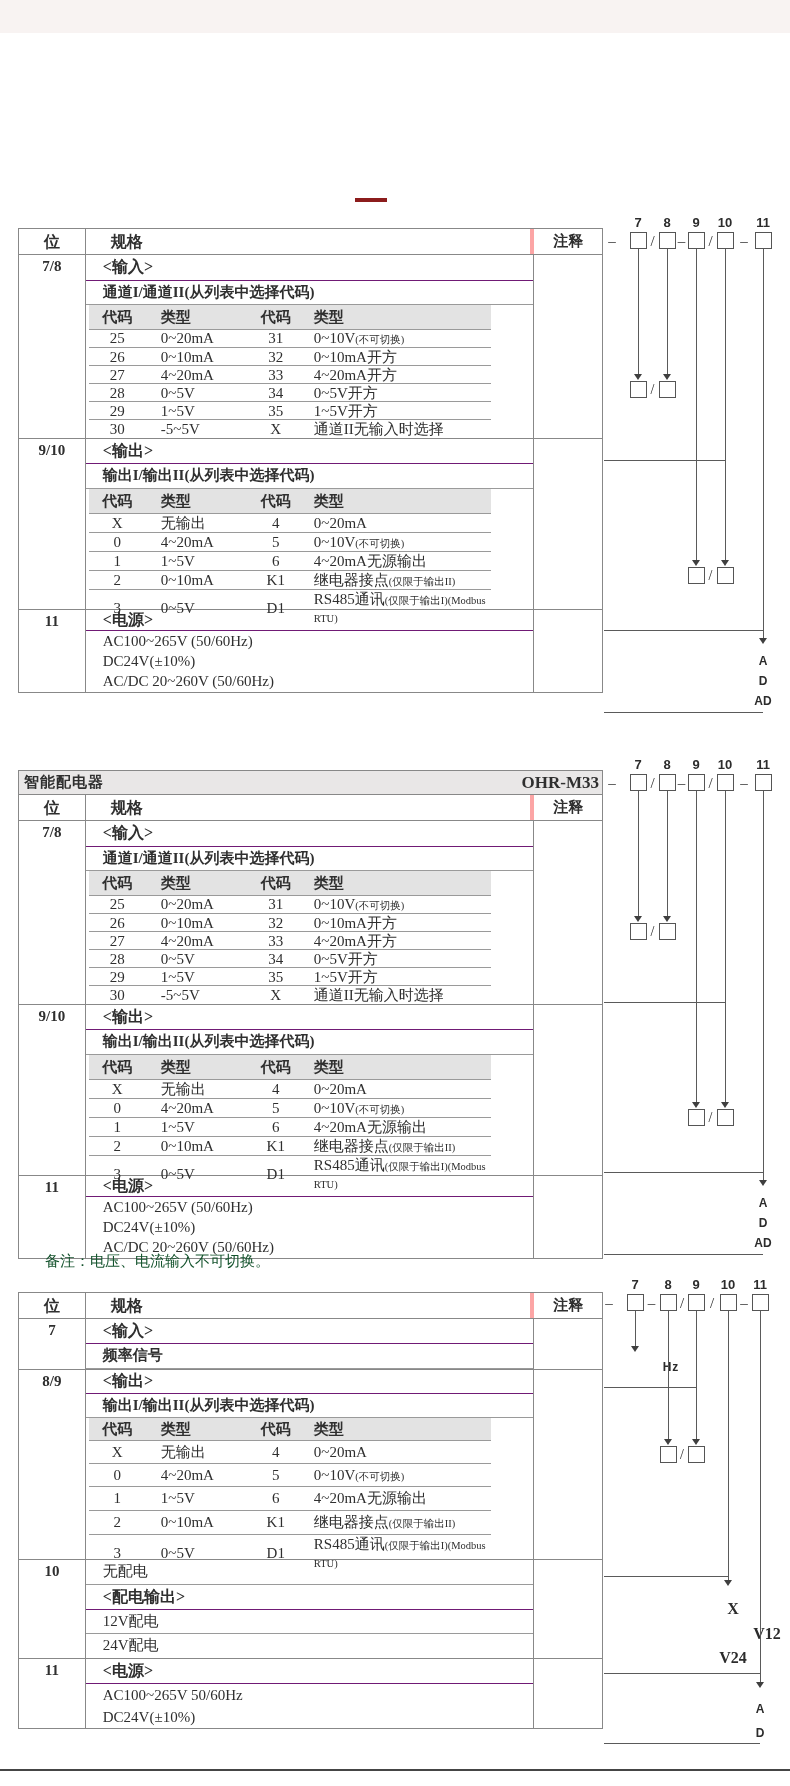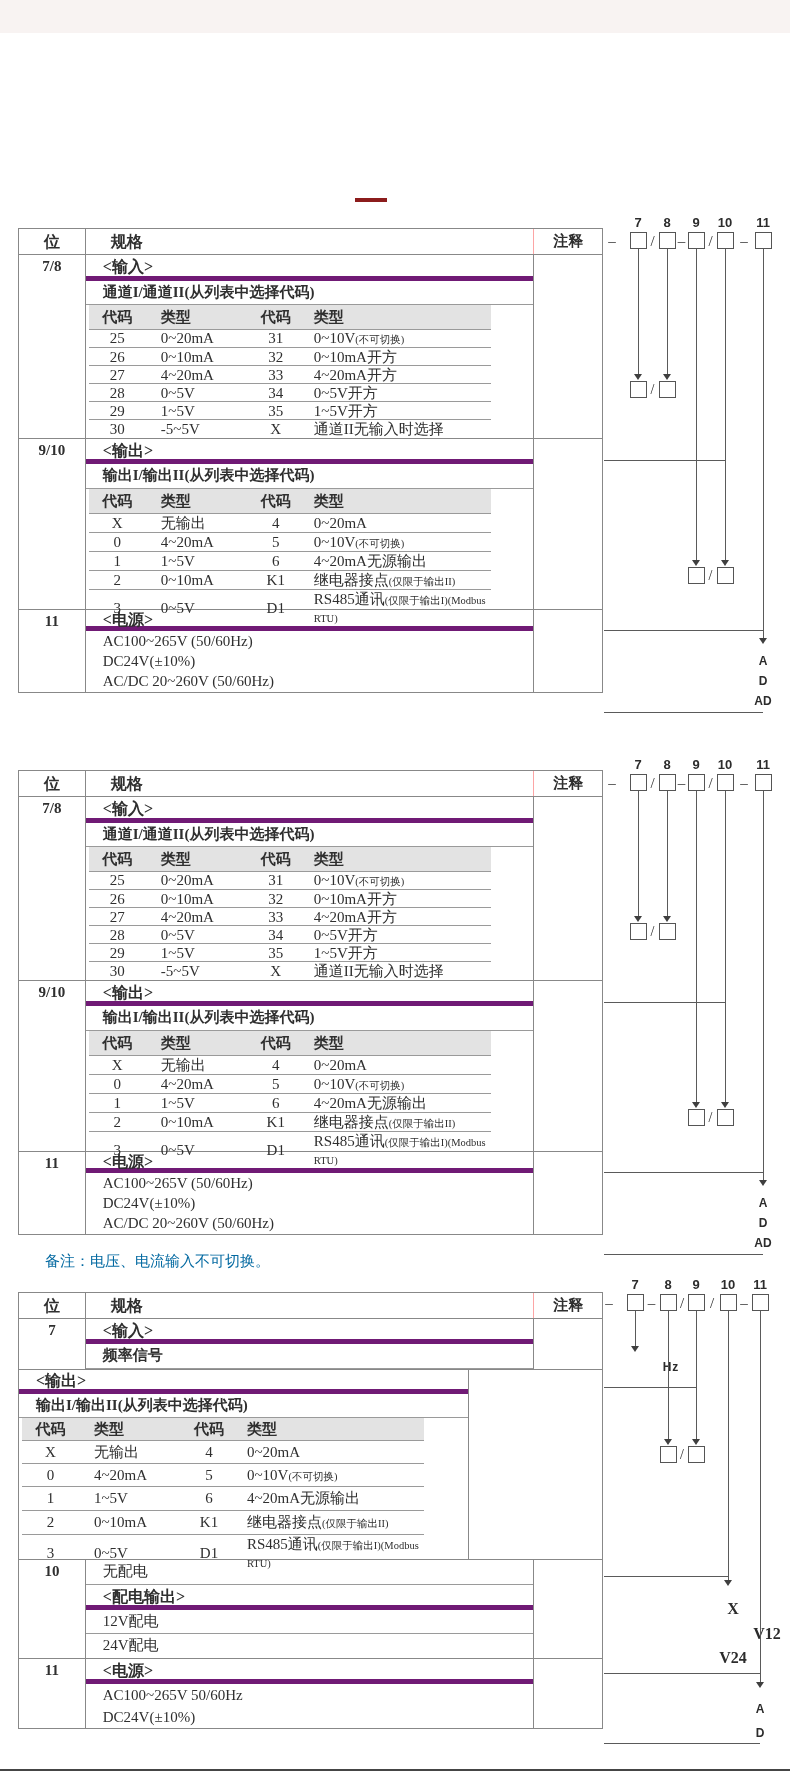--- a/index.html
+++ b/index.html
@@ -13,39 +13,39 @@
     overflow: hidden;
   }
   .top-band { position:absolute; left:0; top:0; width:790px; height:33px; background:#f8f3f2; }
   .heading {
     position:absolute; left:0; top:68px; width:742px;
     text-align:center;
     font-family:"Liberation Sans","DejaVu Sans",sans-serif;
     font-weight:bold; font-size:72px; letter-spacing:6px; color:#2b2b2b;
   }
   .title-underline { position:absolute; left:355px; top:198px; width:32px; height:4px; background:#8c1c1c; }
-  .footnote { position:absolute; left:45px; top:1252px; font-size:15px; color:#0369a1; }
+  .footnote { position:absolute; left:45px; top:1252px; font-size:15px; color:#14532d; }
   .footer-divider { position:absolute; left:0; top:1769px; width:790px; height:2px; background:#454545; }
 
   
   .tbl { position:absolute; left:18px; width:585px; border:1px solid #888; background:#fff; }
   .trow-title { display:flex; justify-content:space-between; align-items:center;
     background:#e9e7e7; border-bottom:1px solid #888; padding:0 3px 0 5px; }
   .ttl { font-weight:bold; font-size:15px; letter-spacing:1px; }
   .mdl { font-weight:bold; font-size:17px; }
   .trow-head { display:flex; }
   .pos-h { width:67px; border-right:1px solid #888; text-align:center; font-weight:bold; font-size:16px; }
-  .spec-h { width:450px; border-right:1px solid #fca5a5; padding-left:25px; font-weight:bold; font-size:16px; }
+  .spec-h { width:450px; border-right:4px solid #fca5a5; padding-left:25px; font-weight:bold; font-size:16px; }
   .note-h { width:68px; text-align:center; font-weight:bold; font-size:15px; }
   .sect { display:flex; border-top:1px solid #888; }
   .pos { width:67px; border-right:1px solid #888; text-align:center; font-weight:bold; font-size:15px; padding-top:3px; }
   .spec { width:450px; border-right:1px solid #888; display:flex; flex-direction:column; }
   .notecol { width:68px; }
   .srow { padding-left:17px; }
-  .slabel { font-weight:bold; font-size:16px; border-bottom:5px solid #701a75; }
+  .slabel { font-weight:bold; font-size:16px; border-bottom:1px solid #701a75; }
   .ssub { font-weight:bold; font-size:15px; border-bottom:1px solid #9a9a9a; }
   .sopt { font-size:15px; border-bottom:1px solid #9a9a9a; }
   .sopt.last { border-bottom:none; }
   .inner { margin-left:3px; width:402px; }
   .igrid { display:grid; grid-template-columns:57px 100px 60px 185px; align-items:center; }
   .ihead { background:#e3e3e3; border-bottom:1px solid #9a9a9a; font-weight:bold; font-size:15px; }
   .irow { border-bottom:1px solid #9a9a9a; font-size:15px; }
   .irow.last { border-bottom:none; }
   .c-center { text-align:center; }
   .c-type1 { padding-left:15px; }
@@ -186,20 +186,24 @@
             <div class="pcell" style="height: 61px;">
               <div class="popt" style="height: 20.3333px;">AC100~265V (50/60Hz)</div>
               <div class="popt" style="height: 20.3333px;">DC24V(±10%)</div>
               <div class="popt" style="height: 20.3333px;">AC/DC 20~260V (50/60Hz)</div>
             </div>
           </div>
           <div class="notecol"></div>
         </div>
       </div>
       <div class="tbl" style="top: 770px;">
+        <div class="trow-title" style="height: 24px;">
+          <div class="ttl">智能配电器</div>
+          <div class="mdl">OHR-M33</div>
+        </div>
         <div class="trow-head" style="height: 25px; line-height: 25px;">
           <div class="pos-h">位</div>
           <div class="spec-h">规格</div>
           <div class="note-h">注释</div>
         </div>
         <div class="sect">
           <div class="pos">7/8</div>
           <div class="spec">
             <div class="srow slabel" style="height: 26px; line-height: 24px;">&lt;输入&gt;</div>
             <div class="srow ssub" style="height: 24px; line-height: 22px;">通道I/通道II(从列表中选择代码)</div>
@@ -317,20 +321,21 @@
         </div>
         <div class="sect">
           <div class="pos">7</div>
           <div class="spec">
             <div class="srow slabel" style="height: 25px; line-height: 23px;">&lt;输入&gt;</div>
             <div class="srow ssub" style="height: 25px; line-height: 23px;">频率信号</div>
           </div>
           <div class="notecol"></div>
         </div>
         <div class="sect">
+          <div class="pos">8/9</div>
           <div class="spec">
             <div class="srow slabel" style="height: 24px; line-height: 22px;">&lt;输出&gt;</div>
             <div class="srow ssub" style="height: 24px; line-height: 22px;">输出I/输出II(从列表中选择代码)</div>
             <div class="inner">
               <div class="igrid ihead" style="height: 23px;">
                 <div class="c-center">代码</div>
                 <div class="c-type1">类型</div>
                 <div class="c-center">代码</div>
                 <div class="c-type2">类型</div>
               </div>

